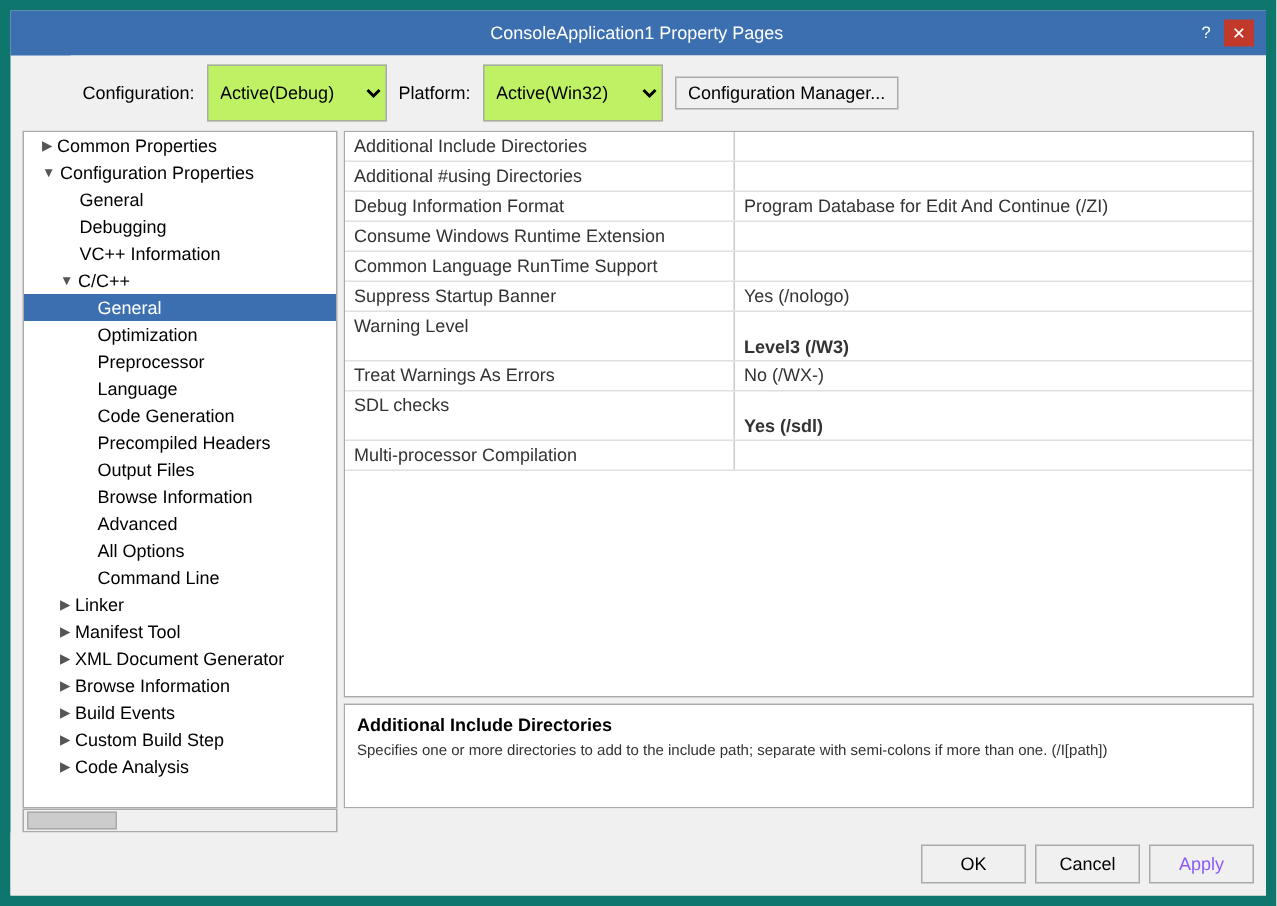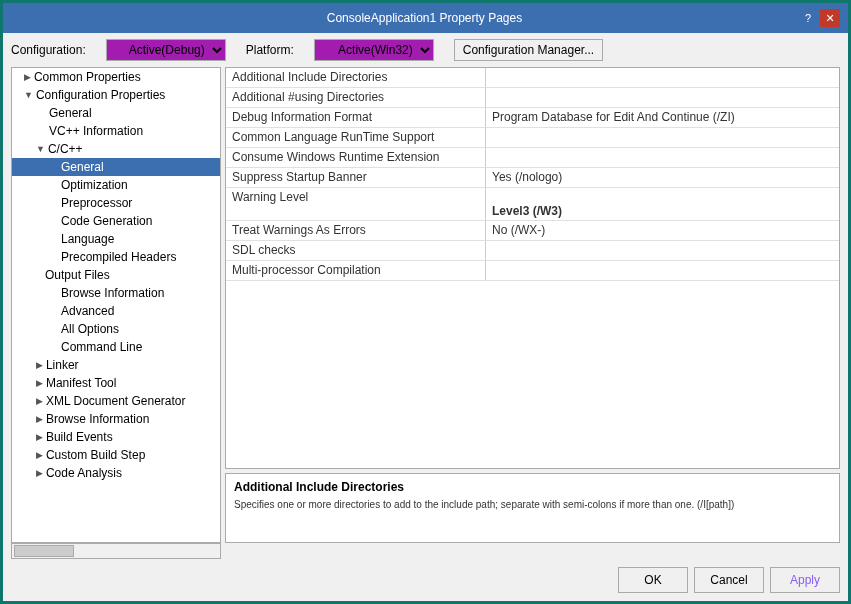--- a/index.html
+++ b/index.html
@@ -11,21 +11,21 @@
       justify-content: center;
       align-items: center;
       width: 851px;
       height: 604px;
       overflow: hidden;
     }
     .dialog {
       width: 851px;
       height: 604px;
       background: #f0f0f0;
-      border: 3px solid #0f766e;
+      border: 7px solid #0f766e;
       display: flex;
       flex-direction: column;
     }
     .title-bar {
       background: #3c6fb0;
       color: white;
       padding: 6px 8px;
       display: flex;
       justify-content: space-between;
       align-items: center;
@@ -49,35 +49,35 @@
       display: flex;
       align-items: center;
       justify-content: center;
     }
     .title-btn-help { background: #3c6fb0; color: white; }
     .title-btn-close { background: #c0392b; color: white; }
     .toolbar {
       padding: 6px 8px;
       display: flex;
       align-items: center;
-      gap: 20px;
-      flex-shrink: 0;
-      background: #f0f0f0;
+      gap: 8px;
+      flex-shrink: 0;
+      background: #f0f0f0;
+      margin-left: 40px;
     }
     .toolbar-label {
       font-size: 12px;
     }
     .toolbar-select {
-      height: 22px;
-      font-size: 12px;
-      border: 1px solid #aaa;
-      background: #a21caf;
+      height: 38px;
+      font-size: 12px;
+      border: 1px solid #aaa;
+      background: #bef264;
       padding: 0 4px;
       min-width: 120px;
-      text-align: right;
     }
     .toolbar-btn {
       height: 22px;
       font-size: 12px;
       border: 1px solid #aaa;
       background: #f0f0f0;
       padding: 0 8px;
       cursor: pointer;
     }
     .main-content {
@@ -219,51 +219,55 @@
         <div class="tree-item" style="padding-left: 12px;">
           <span class="expand-icon" style="margin-right: 3px; font-size: 9px;">▼</span>
           <span>Configuration Properties</span>
         </div>
         <div class="tree-item" style="padding-left: 24px;">
           <span style="margin-right: 3px; display: inline-block; width: 10px;"></span>
           <span>General</span>
         </div>
         <div class="tree-item" style="padding-left: 24px;">
           <span style="margin-right: 3px; display: inline-block; width: 10px;"></span>
+          <span>Debugging</span>
+        </div>
+        <div class="tree-item" style="padding-left: 24px;">
+          <span style="margin-right: 3px; display: inline-block; width: 10px;"></span>
           <span>VC++ Information</span>
         </div>
         <div class="tree-item" style="padding-left: 24px;">
           <span class="expand-icon" style="margin-right: 3px; font-size: 9px;">▼</span>
           <span>C/C++</span>
         </div>
         <div class="tree-item selected" style="padding-left: 36px;">
           <span style="margin-right: 3px; display: inline-block; width: 10px;"></span>
           <span>General</span>
         </div>
         <div class="tree-item" style="padding-left: 36px;">
           <span style="margin-right: 3px; display: inline-block; width: 10px;"></span>
           <span>Optimization</span>
         </div>
         <div class="tree-item" style="padding-left: 36px;">
           <span style="margin-right: 3px; display: inline-block; width: 10px;"></span>
           <span>Preprocessor</span>
         </div>
         <div class="tree-item" style="padding-left: 36px;">
           <span style="margin-right: 3px; display: inline-block; width: 10px;"></span>
+          <span>Language</span>
+        </div>
+        <div class="tree-item" style="padding-left: 36px;">
+          <span style="margin-right: 3px; display: inline-block; width: 10px;"></span>
           <span>Code Generation</span>
         </div>
         <div class="tree-item" style="padding-left: 36px;">
           <span style="margin-right: 3px; display: inline-block; width: 10px;"></span>
-          <span>Language</span>
-        </div>
-        <div class="tree-item" style="padding-left: 36px;">
-          <span style="margin-right: 3px; display: inline-block; width: 10px;"></span>
           <span>Precompiled Headers</span>
         </div>
-        <div class="tree-item" style="padding-left: 20px;">
+        <div class="tree-item" style="padding-left: 36px;">
           <span style="margin-right: 3px; display: inline-block; width: 10px;"></span>
           <span>Output Files</span>
         </div>
         <div class="tree-item" style="padding-left: 36px;">
           <span style="margin-right: 3px; display: inline-block; width: 10px;"></span>
           <span>Browse Information</span>
         </div>
         <div class="tree-item" style="padding-left: 36px;">
           <span style="margin-right: 3px; display: inline-block; width: 10px;"></span>
           <span>Advanced</span>
@@ -316,41 +320,42 @@
           </div>
           <div class="prop-row">
             <div class="prop-name">Additional #using Directories</div>
             <div class="prop-value"></div>
           </div>
           <div class="prop-row">
             <div class="prop-name">Debug Information Format</div>
             <div class="prop-value">Program Database for Edit And Continue (/ZI)</div>
           </div>
           <div class="prop-row">
+            <div class="prop-name">Consume Windows Runtime Extension</div>
+            <div class="prop-value"></div>
+          </div>
+          <div class="prop-row">
             <div class="prop-name">Common Language RunTime Support</div>
-            <div class="prop-value"></div>
-          </div>
-          <div class="prop-row">
-            <div class="prop-name">Consume Windows Runtime Extension</div>
             <div class="prop-value"></div>
           </div>
           <div class="prop-row">
             <div class="prop-name">Suppress Startup Banner</div>
             <div class="prop-value">Yes (/nologo)</div>
           </div>
           <div class="prop-row">
             <div class="prop-name">Warning Level</div>
             <div class="prop-value bold">Level3 (/W3)</div>
           </div>
           <div class="prop-row">
             <div class="prop-name">Treat Warnings As Errors</div>
             <div class="prop-value">No (/WX-)</div>
           </div>
           <div class="prop-row">
             <div class="prop-name">SDL checks</div>
+            <div class="prop-value bold">Yes (/sdl)</div>
           </div>
           <div class="prop-row">
             <div class="prop-name">Multi-processor Compilation</div>
             <div class="prop-value"></div>
           </div>
         </div>
 
       <div class="description-panel">
         <div class="description-title">Additional Include Directories</div>
         <div class="description-text">Specifies one or more directories to add to the include path; separate with semi-colons if more than one. (/I[path])</div>

